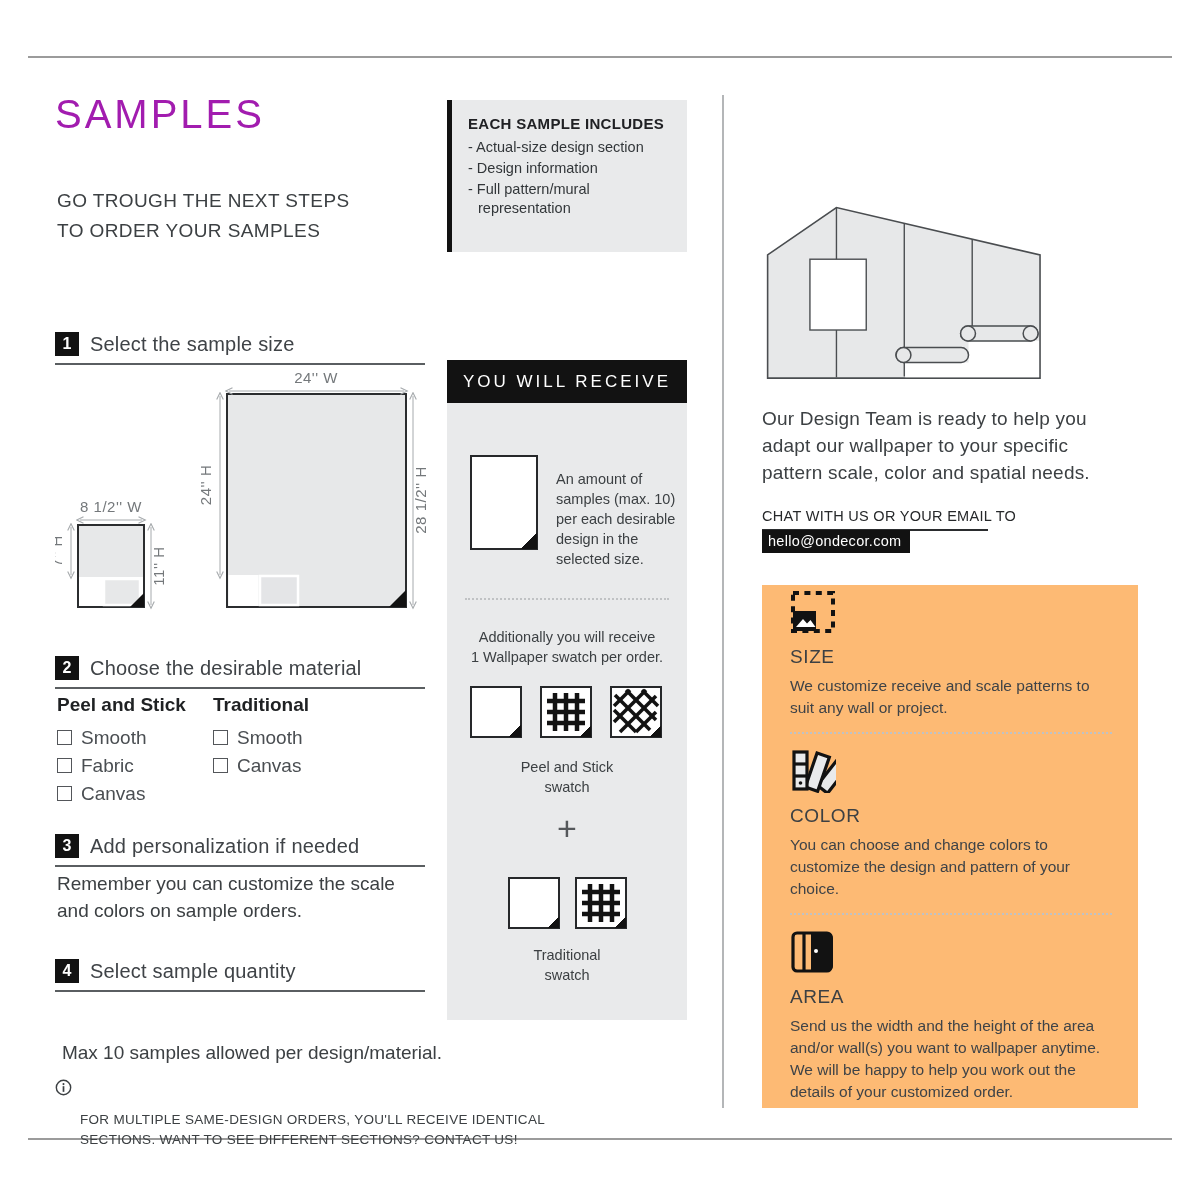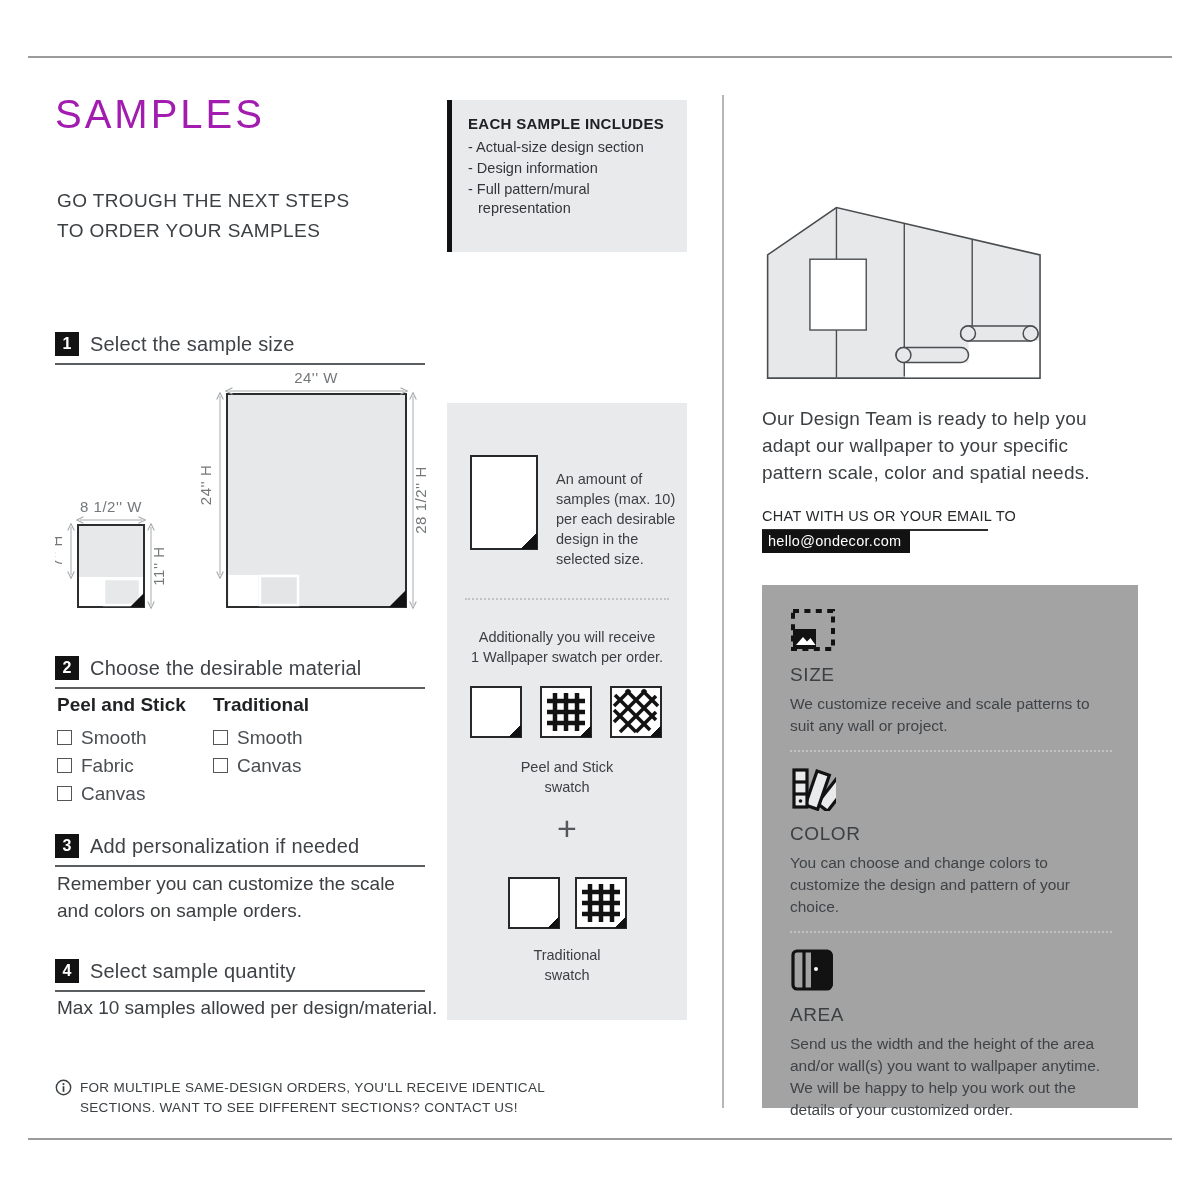--- a/index.html
+++ b/index.html
@@ -40,29 +40,29 @@
   .panel-text{font-size:14.5px;line-height:1.38;color:#3c4043;}
   .dotted{border-top:2px dotted #c0c2c4;}
   .swatch{position:relative;width:52px;height:52px;background:#fff;border:2px solid #26282a;box-sizing:border-box;}
   .center-text{position:absolute;left:0;width:100%;text-align:center;}
   .plus-sign{font-size:34px;font-weight:300;color:#55585b;line-height:1;}
   
   #chat-line{left:762px;top:508px;width:226px;font-size:14.5px;letter-spacing:.3px;color:#26282a;
              padding-bottom:5px;border-bottom:2px solid #2a2c2e;white-space:nowrap;}
   #email-box{left:762px;top:530px;background:#121212;color:#fff;font-size:14.5px;
              padding:3px 9px 4px 6px;letter-spacing:.3px;}
-  #custom-card{left:762px;top:585px;width:376px;height:523px;background:#a3a3a3;
-               padding:23px 26px 0 28px;box-sizing:border-box;}
+  #custom-card{left:762px;top:585px;width:376px;height:523px;background:#fdba74;
+               padding:5px 26px 0 28px;box-sizing:border-box;}
   .card-icon{margin-bottom:12px;height:44px;}
   .card-heading{font-size:19px;letter-spacing:.6px;color:#3c4043;}
   .card-body{font-size:15.5px;line-height:1.42;color:#3f4347;margin-top:7px;}
   .card-div{border-top:2px dotted #c0c2c4;margin:13px 0 15px 0;}
   
   #footnote{left:55px;top:1078px;display:flex;gap:8px;align-items:flex-start;}
-  #footnote .txt{font-size:13.5px;line-height:1.5;letter-spacing:.3px;color:#3c4043;}
+  #footnote .txt{font-size:13.5px;line-height:1.5;letter-spacing:.3px;color:#3c4043;margin-top:32px;}
   svg text{font-family:"Liberation Sans",sans-serif;}
 </style>
 </head>
 <body>
 
 <div id="page">
 
   <div class="rule" style="top:56px;"></div>
   <div class="rule" style="top:1138px;"></div>
 
@@ -158,34 +158,35 @@
   <div class="step" style="top:834px;">
     <div class="step-num">3</div>
     <div class="step-title">Add personalization if needed</div>
   </div>
   <div class="step-body" style="top:871px;width:352px;">Remember you can customize the scale and colors on sample orders.</div>
 
   <div class="step" style="top:959px;">
     <div class="step-num">4</div>
     <div class="step-title">Select sample quantity</div>
   </div>
-  <div class="step-body" style="top:995px;width:390px;">Max 10 samples allowed per design/material.</div>
+  <div class="step-body" style="top:1040px;width:390px;text-align:center;">Max 10 samples allowed per design/material.</div>
 
   <div class="abs" id="footnote">
     <svg width="17" height="17" viewBox="0 0 18 18" style="margin-top:1px;flex:0 0 auto;">
       <circle cx="9" cy="9" r="7.6" fill="none" stroke="#3c4043" stroke-width="1.5"></circle>
       <circle cx="9" cy="5.4" r="1.1" fill="#3c4043"></circle>
       <rect x="8.1" y="7.6" width="1.8" height="6" fill="#3c4043"></rect>
     </svg>
     <div class="txt">
       <div>FOR MULTIPLE SAME-DESIGN ORDERS, YOU'LL RECEIVE IDENTICAL</div>
       <div>SECTIONS. WANT TO SEE DIFFERENT SECTIONS? CONTACT US!</div>
     </div>
   </div>
 
+  <div class="abs" id="receive-header">YOU WILL RECEIVE</div>
 
   <div class="abs" id="receive-panel">
     <div class="sheet" style="left:23px;top:52px;width:64px;height:91px;">
       <span class="fold"></span>
     </div>
     <div class="abs panel-text" style="left:97px;top:66px;width:124px;margin-left:12px;">An amount of samples (max. 10) per each desirable design in the selected size.</div>
 
     <div class="abs dotted" style="left:18px;top:195px;width:204px;"></div>
 
     <div class="center-text panel-text" style="top:224px;">

